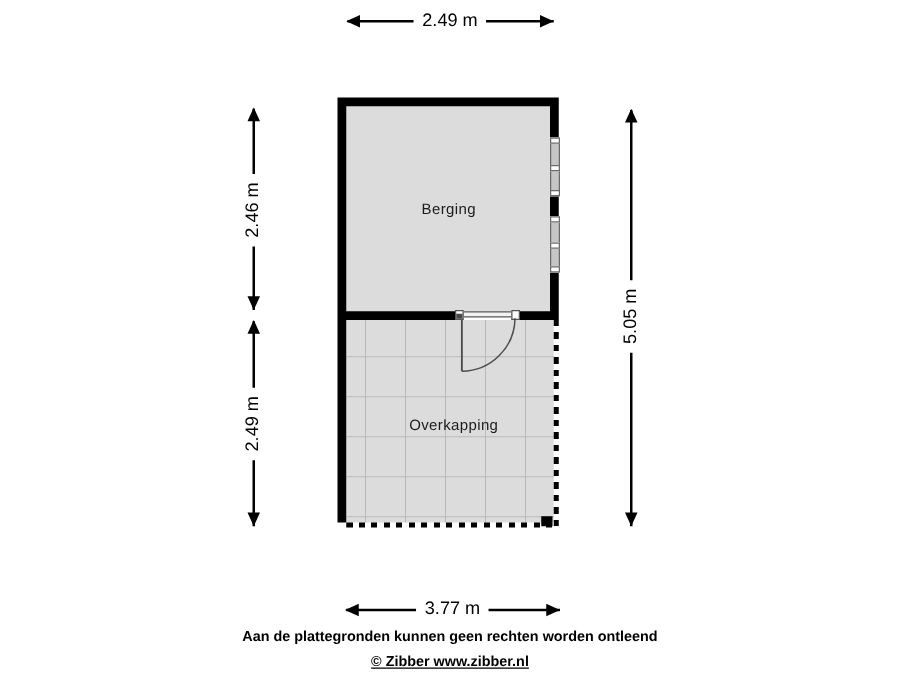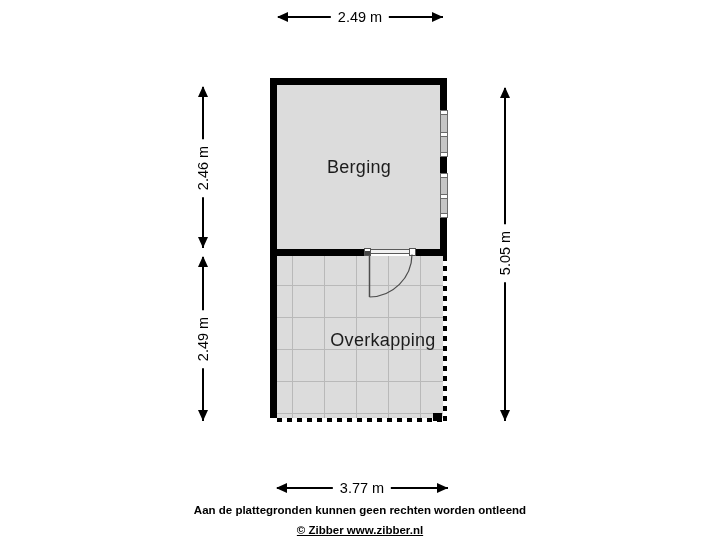--- a/index.html
+++ b/index.html
@@ -23,21 +23,21 @@
   .dash-v {
     position:absolute; width:4px;
     background:repeating-linear-gradient(to bottom, #000 0 5px, transparent 5px 10px);
   }
   .dash-h {
     position:absolute; height:4px;
     background:repeating-linear-gradient(to right, #000 0 5px, transparent 5px 10px);
   }
   .room-label {
     position:absolute; transform:translate(-50%,-50%);
-    font-size:18px; color:#1c1c1c; white-space:nowrap; letter-spacing:.3px;
+    font-size:12px; color:#1c1c1c; white-space:nowrap; letter-spacing:.3px;
   }
   .window {
     position:absolute; left:440px; width:8px; box-sizing:border-box;
     background:#c6c6c6; border:1px solid #6b6b6b;
   }
   .win-sq {
     position:absolute; left:-1px; width:8px; height:5px; box-sizing:border-box;
     background:#ffffff; border:1px solid #6b6b6b;
   }
   .frame-sq {
@@ -89,21 +89,21 @@
     <div class="win-sq" style="top:-1px;"></div>
     <div class="win-sq" style="top:20px;"></div>
     <div class="win-sq" style="bottom:-1px;"></div>
   </div>
 
   <div class="tiles" style="left:277px; top:256px; width:166px; height:162px;"></div>
   <div class="wall" style="left:270px; top:256px; width:7px; height:162px;"></div>
   <div class="dash-v" style="left:443px; top:256px; height:166px;"></div>
   <div class="dash-h" style="left:277px; top:418px; width:170px;"></div>
   <div class="wall" style="left:433px; top:413px; width:9px; height:8px;"></div>
-  <div class="room-label" style="left:383px; top:340px;">Overkapping</div>
+  <div class="room-label" style="left:363px; top:340px;">Overkapping</div>
 
   <div class="floor" style="left:371px; top:249px; width:38px; height:7px; background:#fff;"></div>
   <div class="threshold" style="left:371px; top:249px; width:38px; height:5px;"></div>
   <div class="frame-sq" style="left:364px; top:248px;"></div>
   <div class="frame-sq" style="left:409px; top:248px;"></div>
   <div class="hinge-dot" style="left:365px; top:251px; width:5px; height:4px;"></div>
   <svg class="abs" style="left:0; top:0;" width="720" height="540" viewBox="0 0 720 540">
     <line x1="369.5" y1="256" x2="369.5" y2="297" stroke="#4d4d4d" stroke-width="1.5"></line>
     <path d="M 369.5 297 A 43 43 0 0 0 412 254.5" fill="none" stroke="#4d4d4d" stroke-width="1.2"></path>
   </svg>

